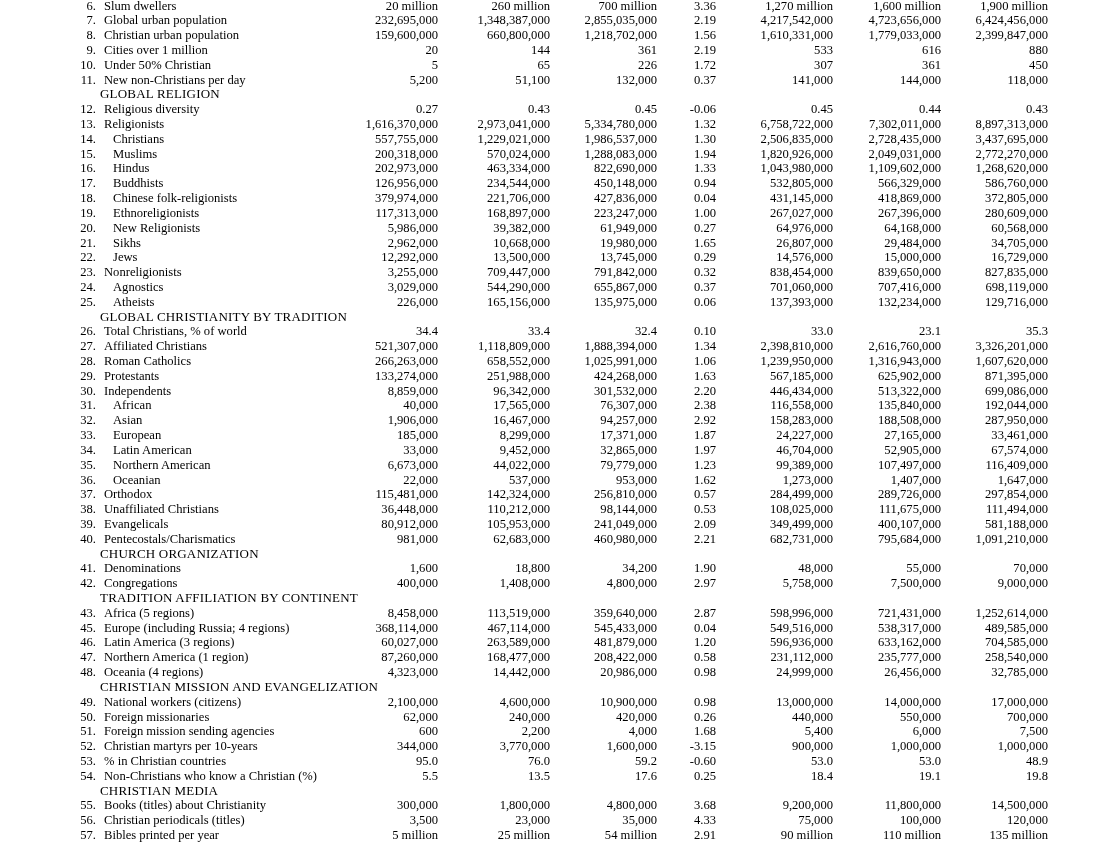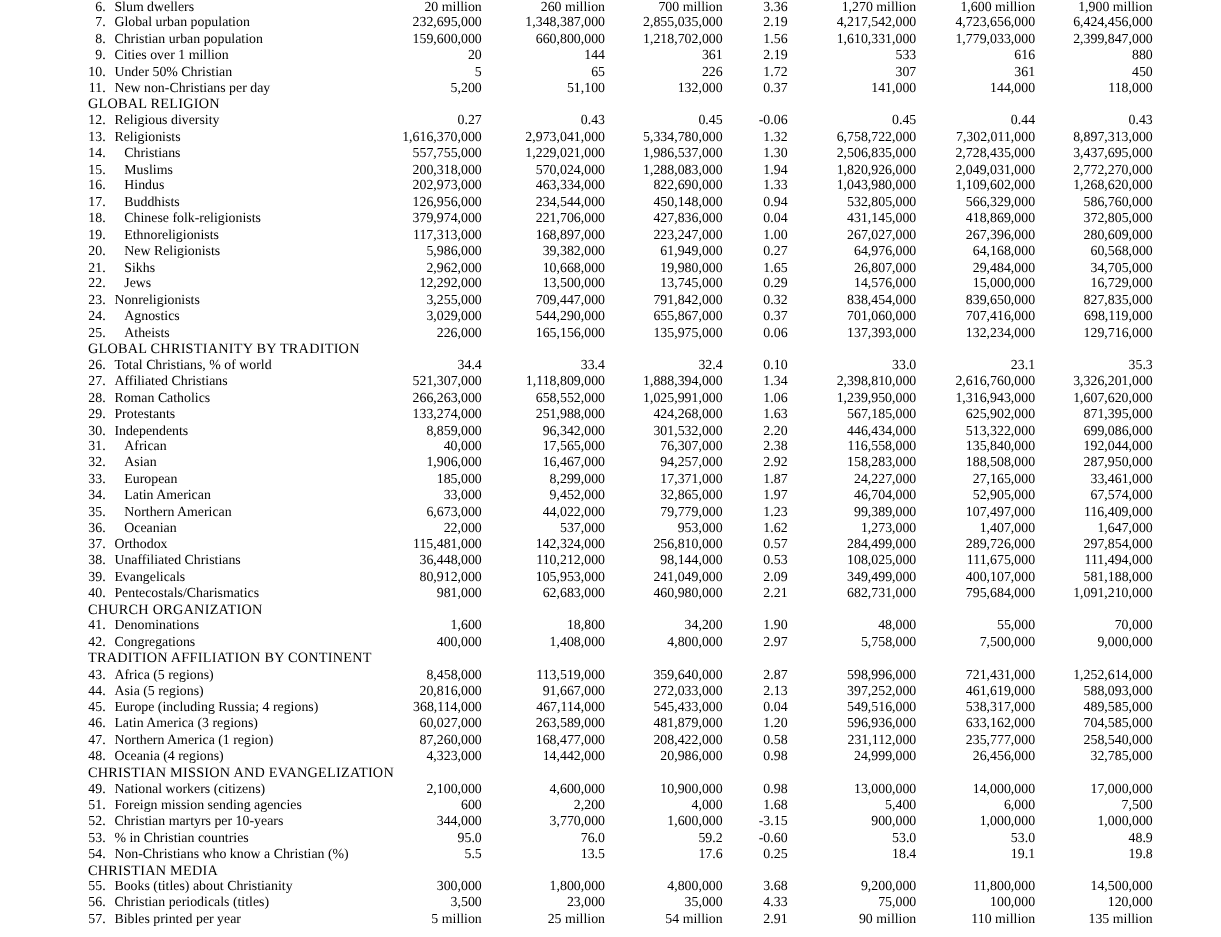--- a/index.html
+++ b/index.html
@@ -8,21 +8,21 @@
     width:1110px;height:852px;
     overflow:hidden;
     background:#ffffff;
     color:#000000;
     font-family:"Liberation Serif", serif;
     font-size:12.6px;
   }
   .table-body{margin-top:-1.5px;}
   .line{height:14.82px;line-height:14.82px;white-space:nowrap;}
   .section-header{
-    padding-left:80px;
+    padding-left:100px;
     letter-spacing:0.2px;
     font-size:13px;
   }
   .row{
     display:grid;
     grid-template-columns:96px 222px 120px 112px 107px 59px 117px 108px 107px;
     padding-right:62px;
     box-sizing:border-box;
     width:1110px;
   }
@@ -452,31 +452,20 @@
         <span class="cell-label">Africa (5 regions)</span>
         <span class="cell-val">8,458,000</span>
         <span class="cell-val">113,519,000</span>
         <span class="cell-val">359,640,000</span>
         <span class="cell-val">2.87</span>
         <span class="cell-val">598,996,000</span>
         <span class="cell-val">721,431,000</span>
         <span class="cell-val">1,252,614,000</span>
       </div>
       <div class="line row">
-        <span class="cell-num">44.</span>
-        <span class="cell-label">Asia (5 regions)</span>
-        <span class="cell-val">20,816,000</span>
-        <span class="cell-val">91,667,000</span>
-        <span class="cell-val">272,033,000</span>
-        <span class="cell-val">2.13</span>
-        <span class="cell-val">397,252,000</span>
-        <span class="cell-val">461,619,000</span>
-        <span class="cell-val">588,093,000</span>
-      </div>
-      <div class="line row">
         <span class="cell-num">45.</span>
         <span class="cell-label">Europe (including Russia; 4 regions)</span>
         <span class="cell-val">368,114,000</span>
         <span class="cell-val">467,114,000</span>
         <span class="cell-val">545,433,000</span>
         <span class="cell-val">0.04</span>
         <span class="cell-val">549,516,000</span>
         <span class="cell-val">538,317,000</span>
         <span class="cell-val">489,585,000</span>
       </div>
@@ -519,20 +508,31 @@
         <span class="cell-label">National workers (citizens)</span>
         <span class="cell-val">2,100,000</span>
         <span class="cell-val">4,600,000</span>
         <span class="cell-val">10,900,000</span>
         <span class="cell-val">0.98</span>
         <span class="cell-val">13,000,000</span>
         <span class="cell-val">14,000,000</span>
         <span class="cell-val">17,000,000</span>
       </div>
       <div class="line row">
+        <span class="cell-num">50.</span>
+        <span class="cell-label">Foreign missionaries</span>
+        <span class="cell-val">62,000</span>
+        <span class="cell-val">240,000</span>
+        <span class="cell-val">420,000</span>
+        <span class="cell-val">0.26</span>
+        <span class="cell-val">440,000</span>
+        <span class="cell-val">550,000</span>
+        <span class="cell-val">700,000</span>
+      </div>
+      <div class="line row">
         <span class="cell-num">51.</span>
         <span class="cell-label">Foreign mission sending agencies</span>
         <span class="cell-val">600</span>
         <span class="cell-val">2,200</span>
         <span class="cell-val">4,000</span>
         <span class="cell-val">1.68</span>
         <span class="cell-val">5,400</span>
         <span class="cell-val">6,000</span>
         <span class="cell-val">7,500</span>
       </div>

